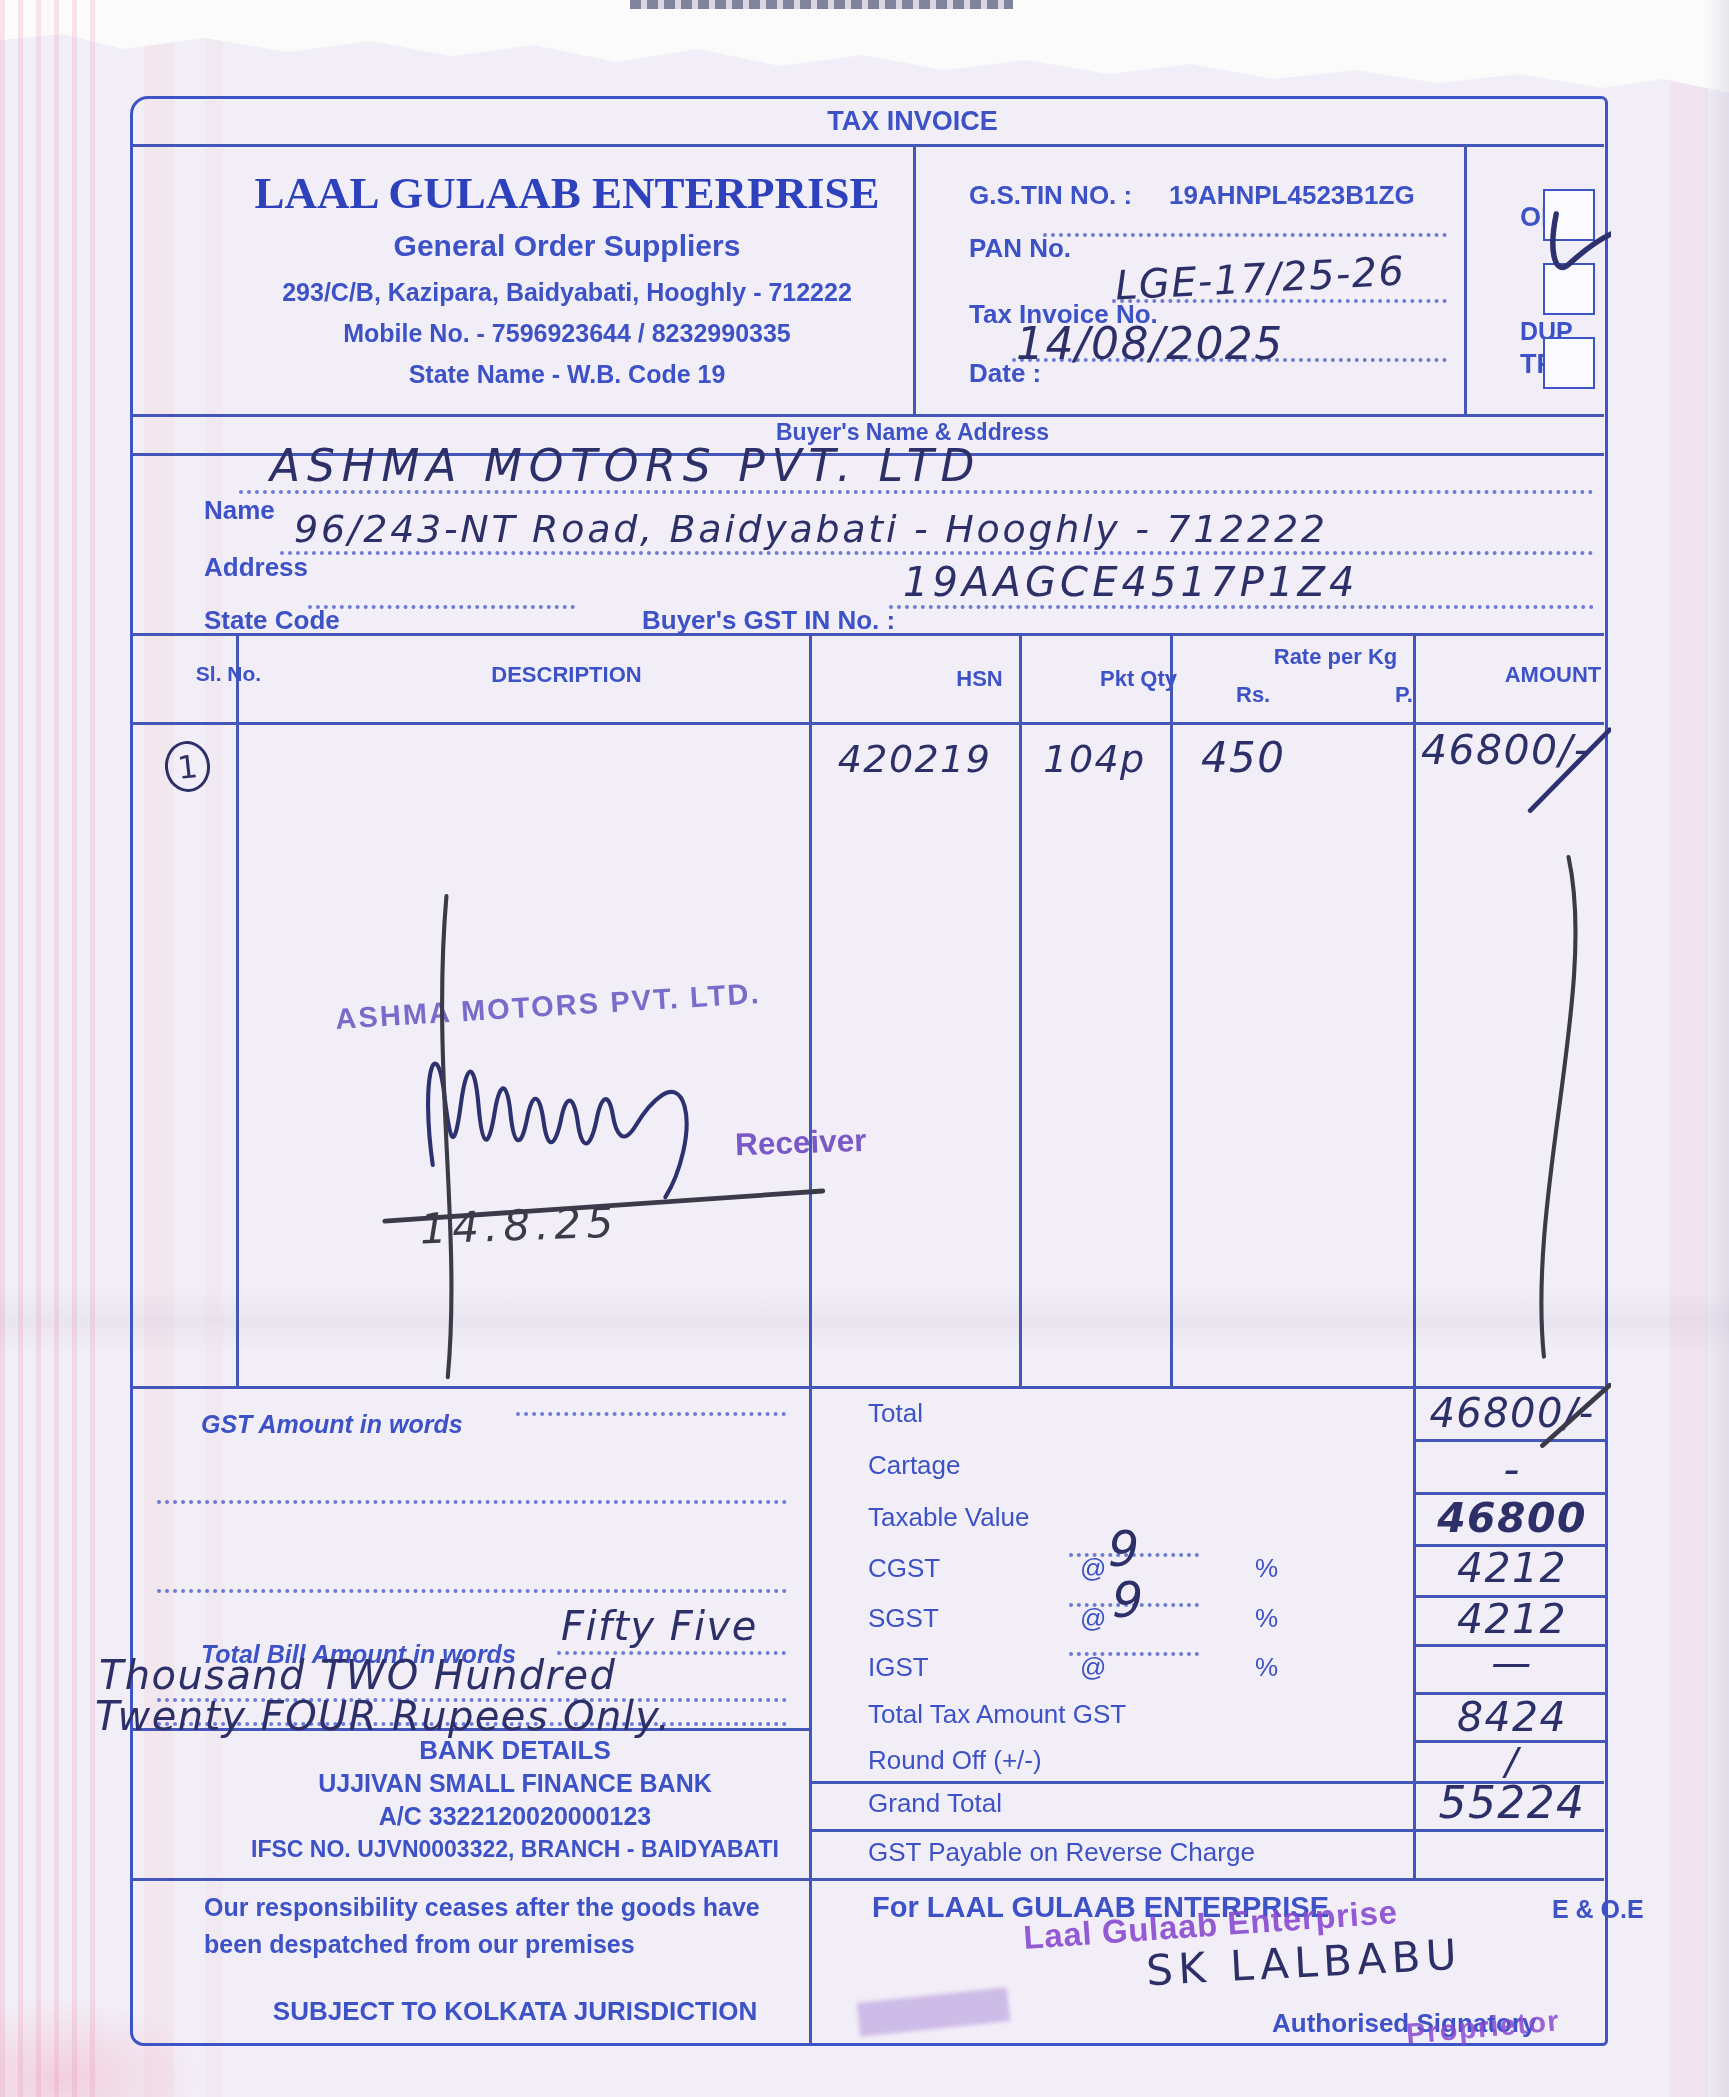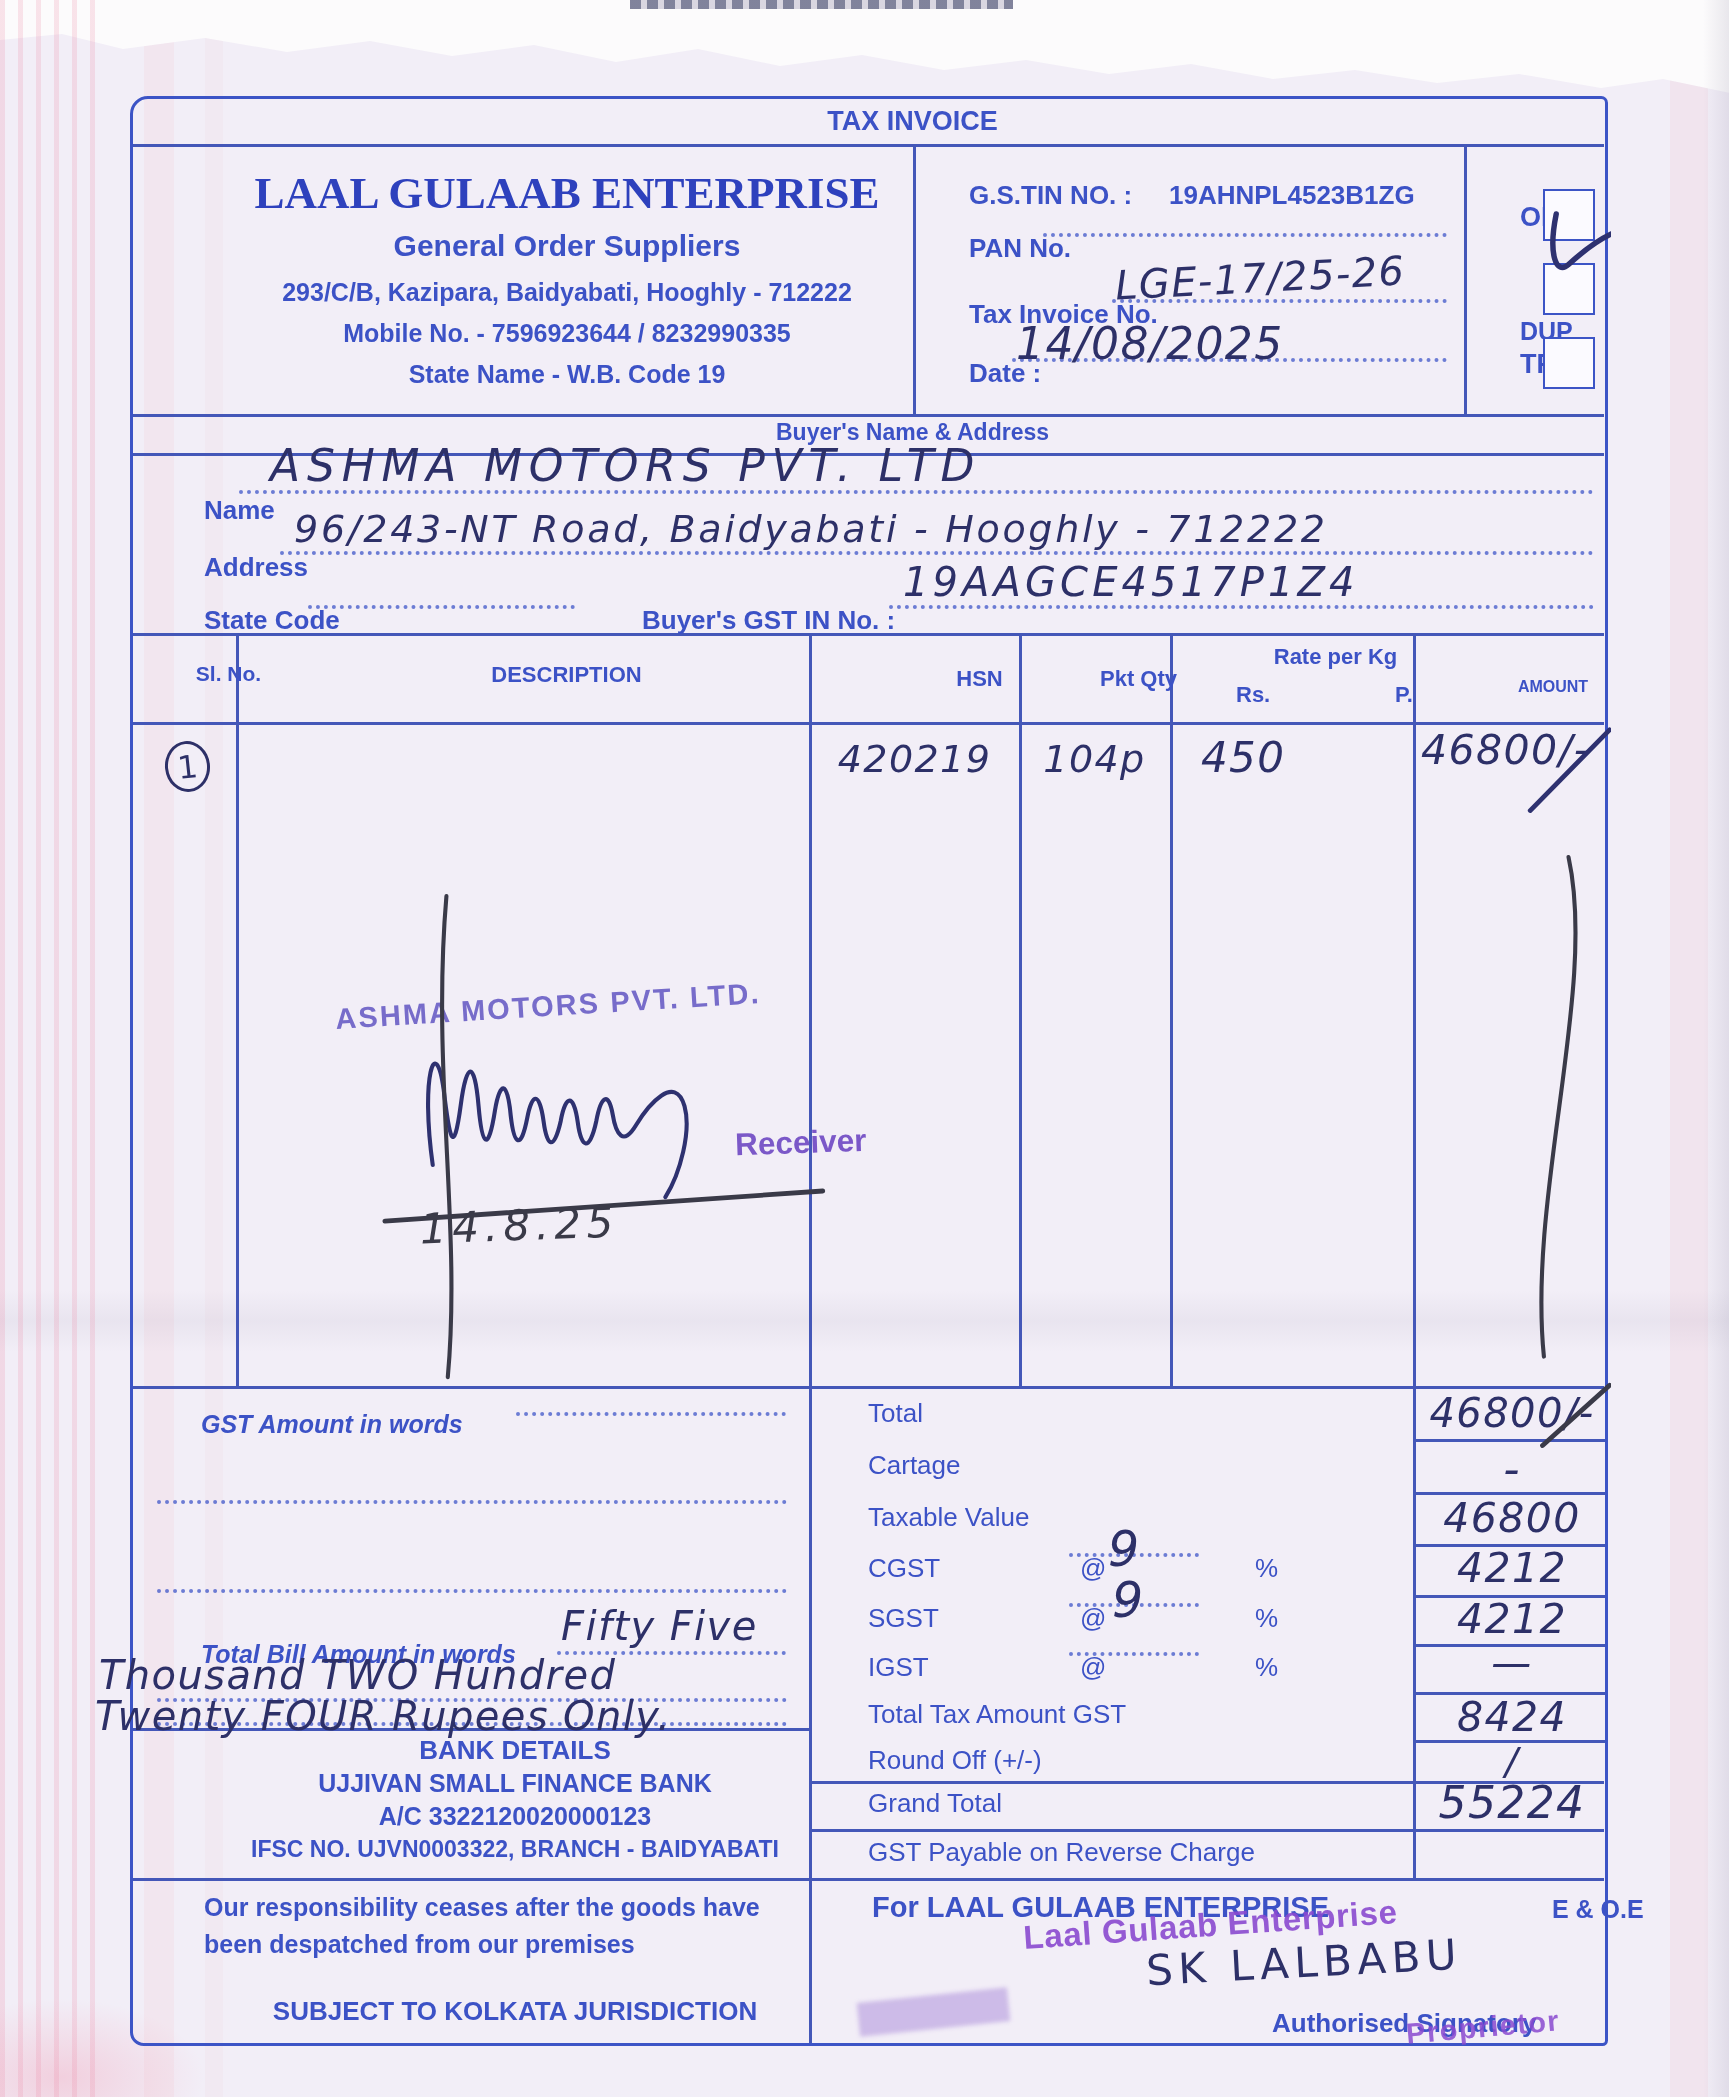--- a/index.html
+++ b/index.html
@@ -120,38 +120,38 @@
       <div class="dots" style="left:756px;top:506px;width:705px;"></div>
       <div class="hw" style="left:770px;top:460px;font-size:40px;letter-spacing:4.1px;">19AAGCE4517P1Z4</div>
 
       <div class="p b c" style="left:0;top:563px;width:103px;font-size:21px;">Sl. No.</div>
       <div class="p b c" style="left:103px;top:563px;width:573px;font-size:22px;">DESCRIPTION</div>
       <div class="p b c" style="left:676px;top:567px;width:253px;font-size:22px;">HSN</div>
       <div class="p b c" style="left:886px;top:567px;width:151px;font-size:22px;">Pkt Qty</div>
       <div class="p b c" style="left:1037px;top:545px;width:243px;font-size:22px;">Rate per Kg</div>
       <div class="p b" style="left:1059px;top:583px;font-size:22px;">Rs.</div>
       <div class="p b" style="left:1218px;top:583px;font-size:22px;">P.</div>
-      <div class="p b c" style="left:1280px;top:563px;width:192px;font-size:16px;margin-top:16px;">AMOUNT</div>
+      <div class="p b c" style="left:1280px;top:563px;width:192px;font-size:22px;">AMOUNT</div>
 
       <div class="circle1" style="left:31.5px;top:642px;width:45px;height:51px;font-size:31.5px;transform:rotate(-6deg);">1</div>
       <div class="hw c" style="left:679px;top:638px;width:205px;font-size:38px;">420219</div>
       <div class="hw c" style="left:888px;top:638px;width:147px;font-size:38px;">104p</div>
       <div class="hw" style="left:1068px;top:634px;font-size:42px;">450</div>
       <div class="hw" style="left:1288px;top:627px;font-size:41px;">46800/-</div>
 
       <div class="stampt" style="left:202px;top:891px;font-size:29px;letter-spacing:2.1px;color:#6a5fc6;transform:rotate(-3.5deg);opacity:.9;">ASHMA MOTORS PVT. LTD.</div>
       <div class="stampt" style="left:602px;top:1025px;font-size:31.5px;color:#7b58c8;transform:rotate(-2deg);">Receiver</div>
       <div class="hw hw2" style="left:287px;top:1102px;font-size:42px;letter-spacing:5.5px;transform:rotate(-2deg);">14.8.25</div>
 
       <div class="p" style="left:691px;top:1299px;font-size:26px;">Total</div>
       <div class="hw c" style="left:1280px;top:1291px;width:198px;font-size:40px;">46800/-</div>
       <div class="p" style="left:691px;top:1351px;font-size:26px;">Cartage</div>
       <div class="hw c" style="left:1280px;top:1343px;width:198px;font-size:45px;">-</div>
       <div class="p" style="left:691px;top:1403px;font-size:26px;">Taxable Value</div>
-      <div class="hw c" style="left:1280px;top:1395px;width:198px;font-size:41px;">46800</div>
+      <div class="hw c" style="left:1280px;top:1395px;width:198px;font-size:41px;font-weight:bold;">46800</div>
 
       <div class="p" style="left:691px;top:1454px;font-size:26px;">CGST</div>
       <div class="p" style="left:903px;top:1454px;font-size:26px;">@</div>
       <div class="dots" style="left:936px;top:1454px;width:130px;"></div>
       <div class="hw" style="left:975px;top:1422px;font-size:49px;">9</div>
       <div class="p" style="left:1078px;top:1454px;font-size:26px;">%</div>
       <div class="hw c" style="left:1280px;top:1445px;width:198px;font-size:41px;">4212</div>
 
       <div class="p" style="left:691px;top:1504px;font-size:26px;">SGST</div>
       <div class="p" style="left:903px;top:1504px;font-size:26px;">@</div>

